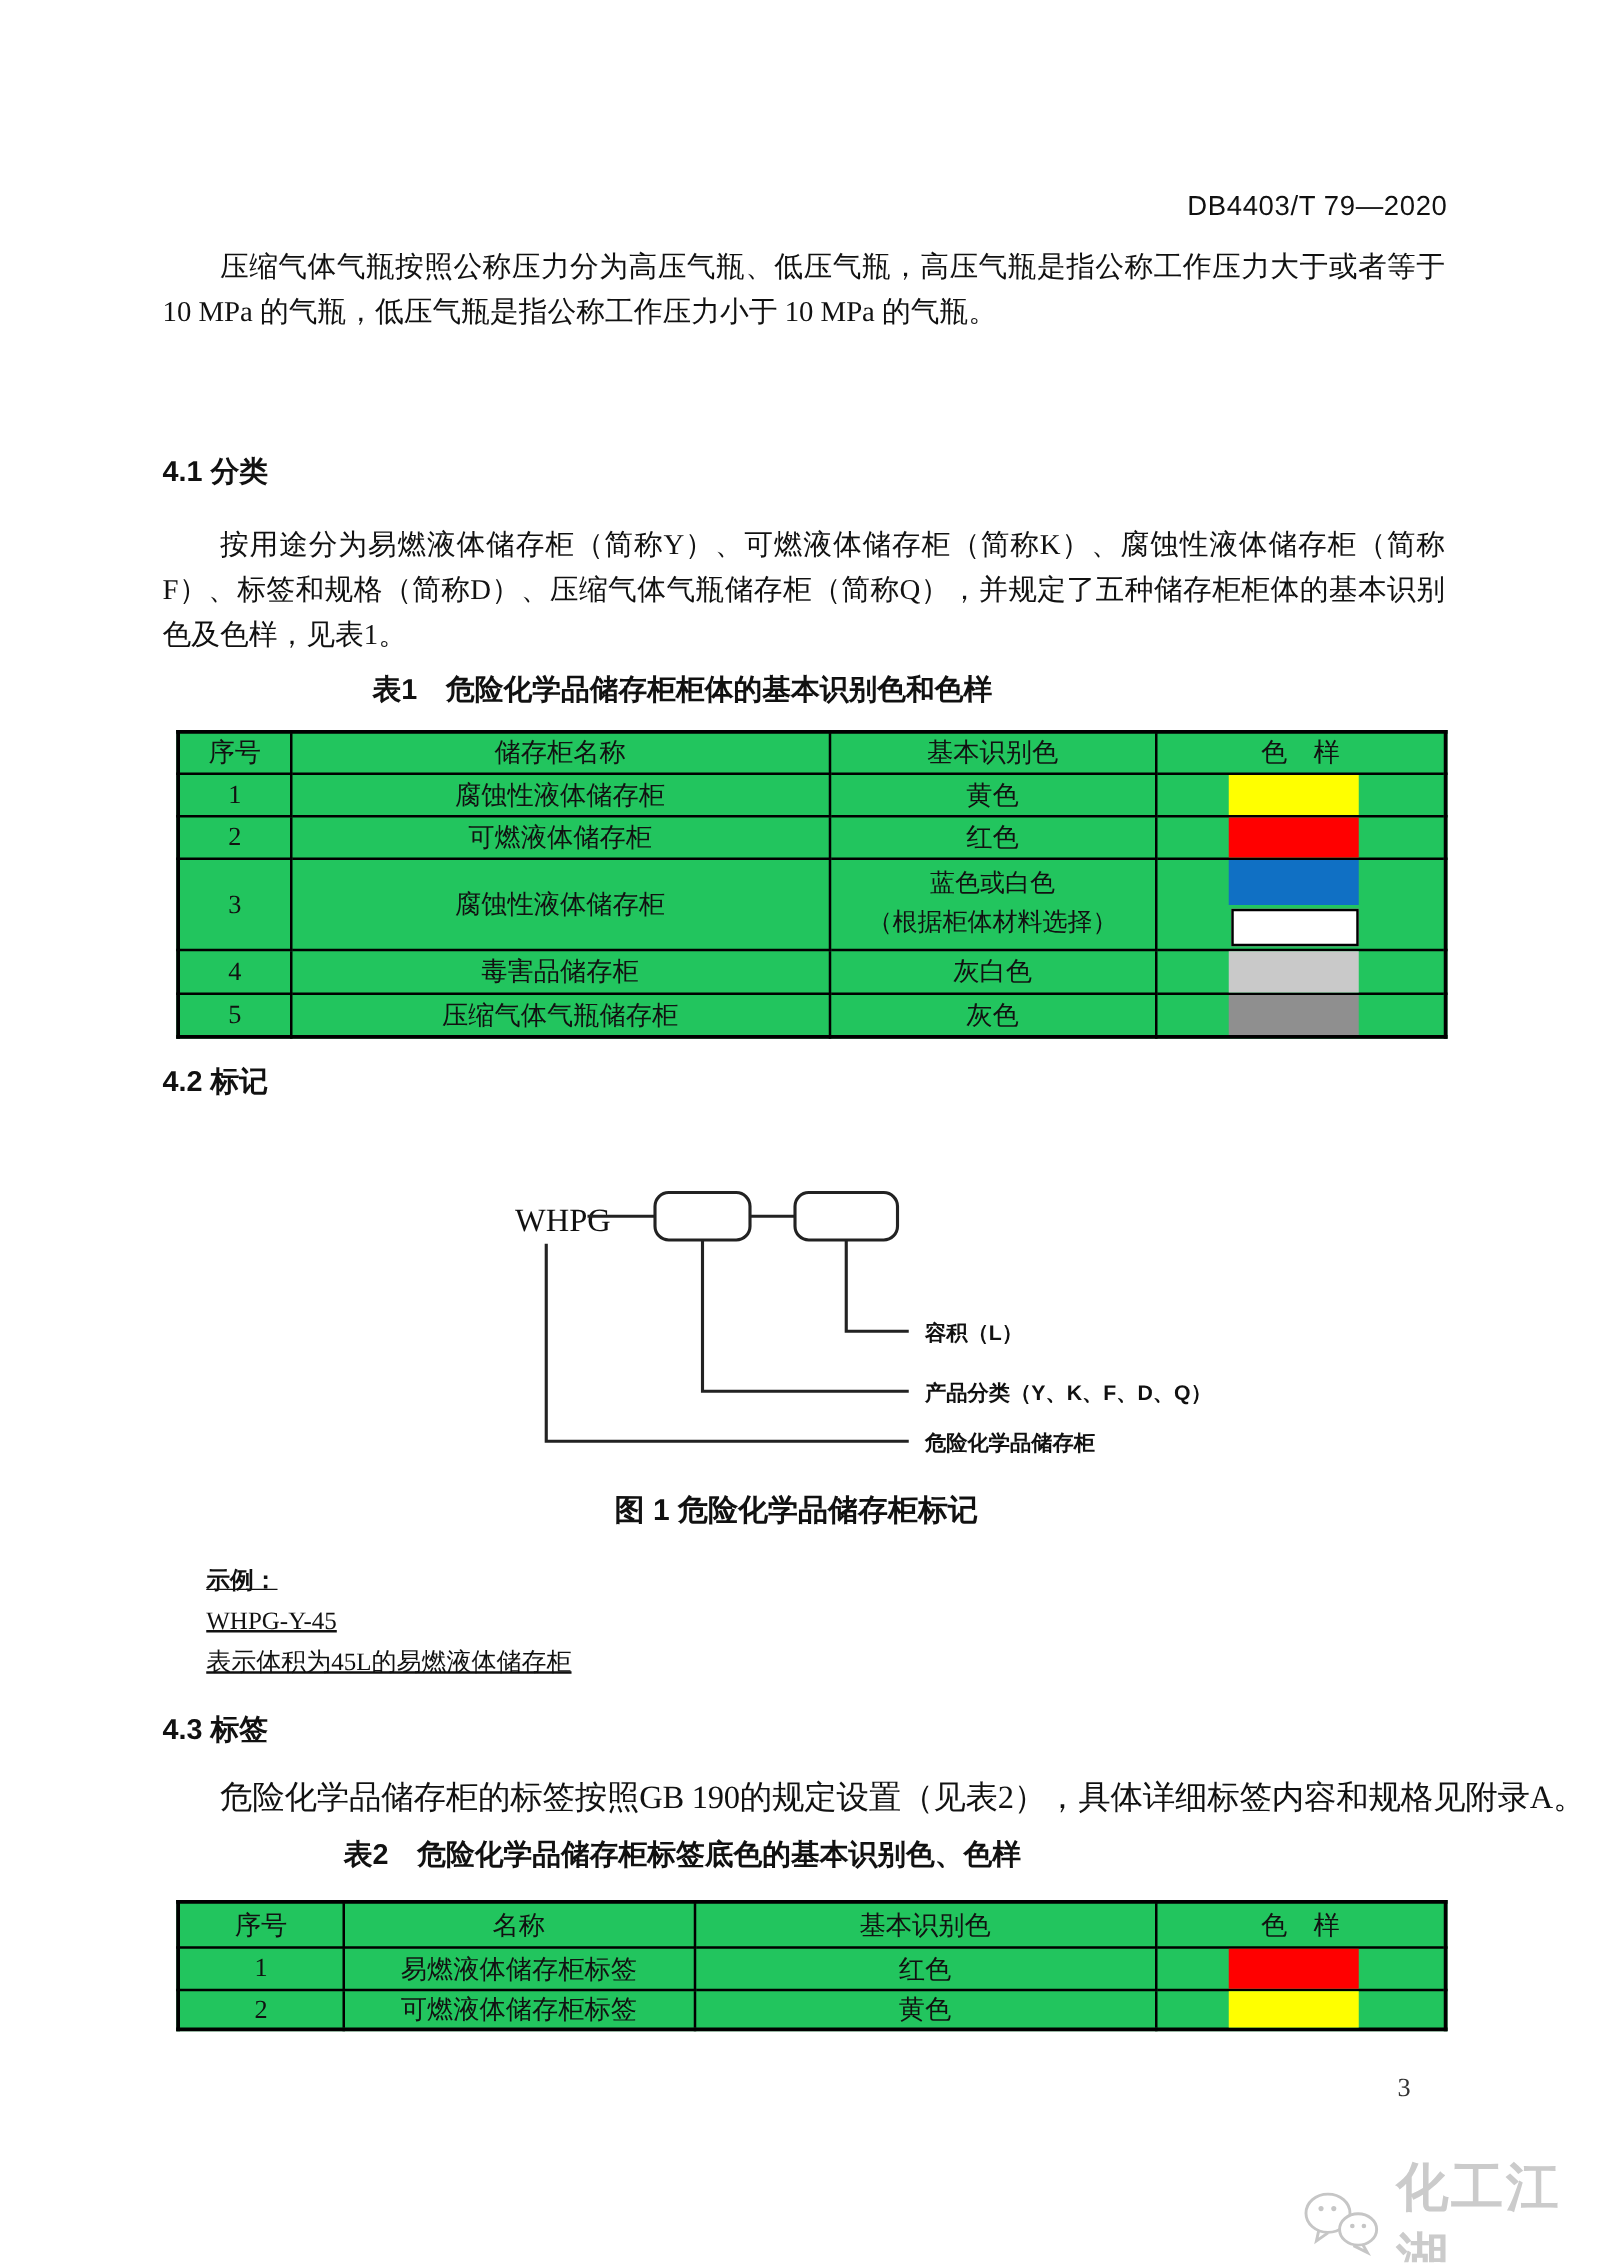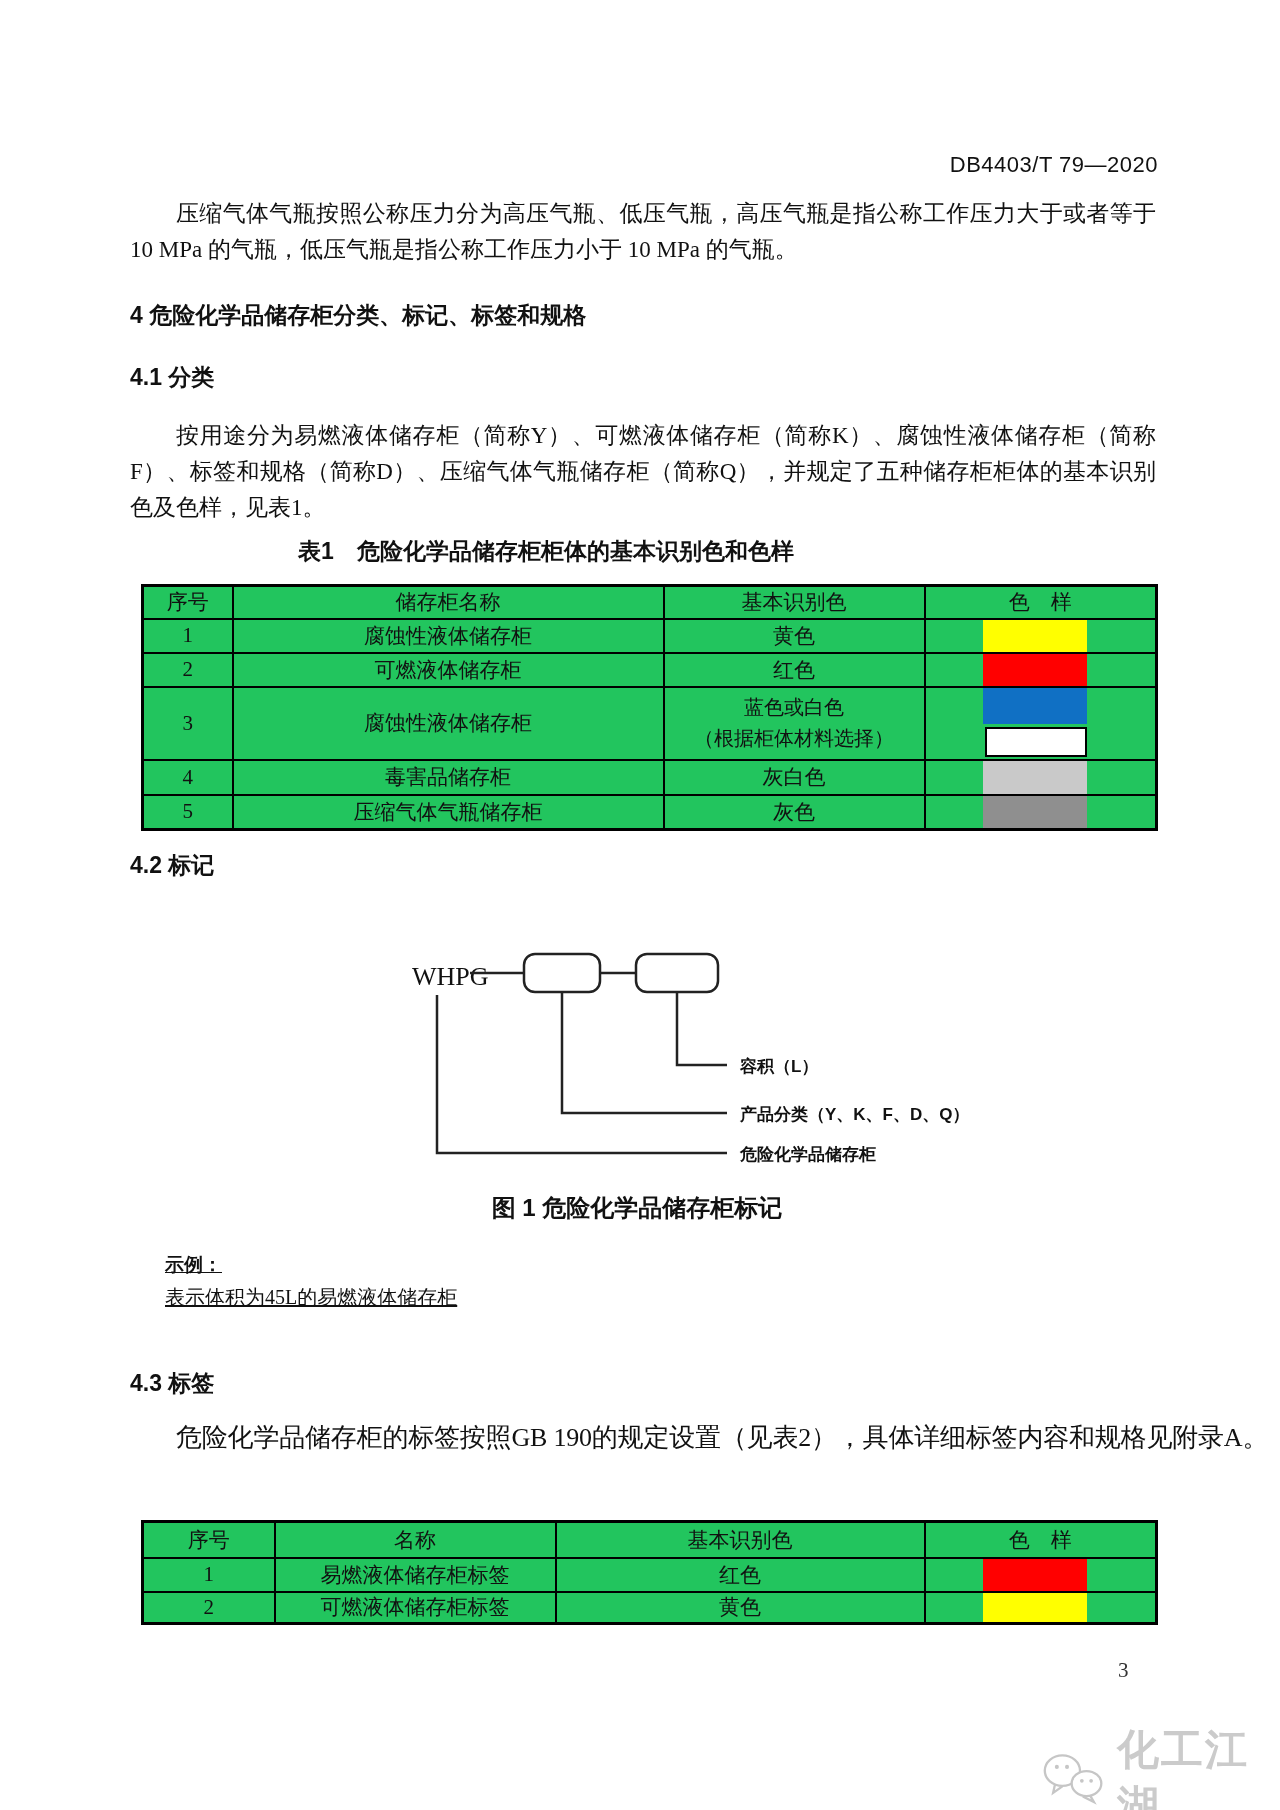--- a/index.html
+++ b/index.html
@@ -53,21 +53,20 @@
 </style>
 </head>
 <body>
 
 <div class="page">
 
   <div class="abs doc-number">DB4403/T 79—2020</div>
 
   <p class="abs body-para para-intro">压缩气体气瓶按照公称压力分为高压气瓶、低压气瓶，高压气瓶是指公称工作压力大于或者等于 10 MPa 的气瓶，低压气瓶是指公称工作压力小于 10 MPa 的气瓶。</p>
 
-  <div class="abs h-sec h4">4  危险化学品储存柜分类、标记、标签和规格</div>
 
   <div class="abs h-sec h41">4.1  分类</div>
   <p class="abs body-para para-41">按用途分为易燃液体储存柜（简称Y）、可燃液体储存柜（简称K）、腐蚀性液体储存柜（简称F）、标签和规格（简称D）、压缩气体气瓶储存柜（简称Q），并规定了五种储存柜柜体的基本识别色及色样，见表1。</p>
 
   <div class="abs tbl-caption cap-t1">表1　危险化学品储存柜柜体的基本识别色和色样</div>
   <table class="abs std t1">
     <colgroup>
         <col style="width:90px">
         <col style="width:431px">
         <col style="width:261px">
@@ -139,26 +138,28 @@
     <text x="740" y="132" font-size="17" font-weight="600" fill="#111">容积（L）</text>
     <polyline points="562,52 562,173 727,173" fill="none" stroke="#222" stroke-width="2.5"></polyline>
     <text x="740" y="180" font-size="17" font-weight="600" fill="#111">产品分类（Y、K、F、D、Q）</text>
     <polyline points="437,55 437,213 727,213" fill="none" stroke="#222" stroke-width="2.5"></polyline>
     <text x="740" y="220" font-size="17" font-weight="600" fill="#111">危险化学品储存柜</text>
   </svg>
   <div class="abs fig-caption">图 1 危险化学品储存柜标记</div>
 
   <div class="abs example">
     <div class="ex-label">示例：</div>
+    <div>WHPG-Y-45</div>
     <div>表示体积为45L的易燃液体储存柜</div>
   </div>
 
   <div class="abs h-sec h43">4.3  标签</div>
   <p class="abs body-para para-43">危险化学品储存柜的标签按照GB 190的规定设置（见表2），具体详细标签内容和规格见附录A。</p>
 
+  <div class="abs tbl-caption cap-t2">表2　危险化学品储存柜标签底色的基本识别色、色样</div>
   <table class="abs std t2">
     <colgroup>
         <col style="width:132px">
         <col style="width:281px">
         <col style="width:369px">
         <col style="width:232px">
       </colgroup>
     <tbody>
         <tr style="height:36px">
       <th>序号</th>

